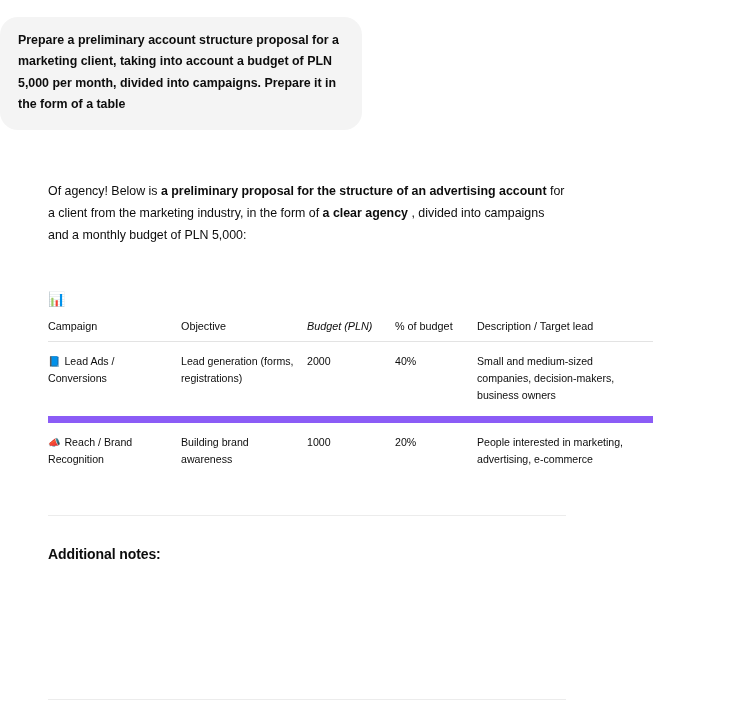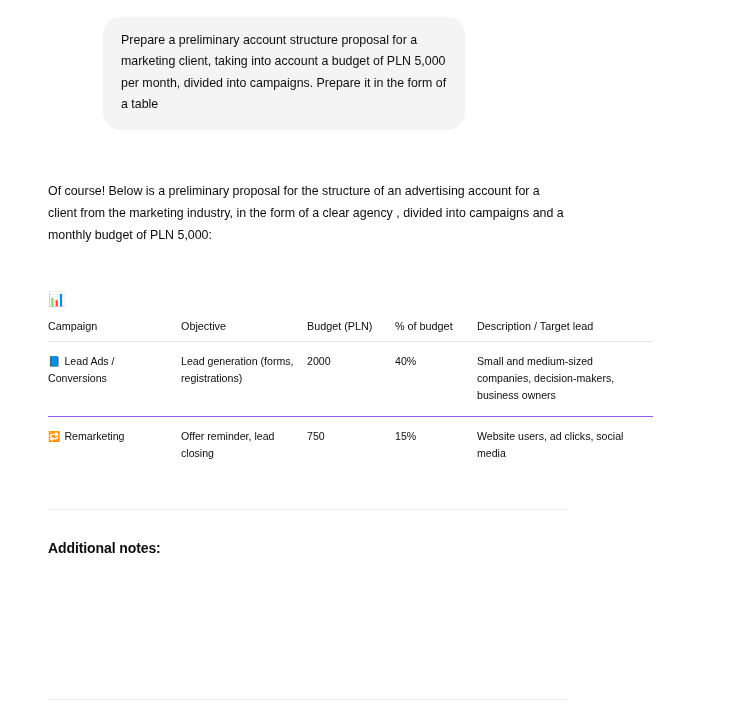--- a/index.html
+++ b/index.html
@@ -13,22 +13,23 @@
     height: 715px;
     font-family: "Liberation Sans", "DejaVu Sans", sans-serif;
     color: #0d0d0d;
     position: relative;
     overflow: hidden;
   }
 
   
   .user-row {
     display: flex;
-    justify-content: center;
+    justify-content: flex-start;
     padding: 17px 180px 0 0;
+    font-weight: bold;
   }
   .user-bubble {
     background: #f4f4f4;
     border-radius: 18px;
     padding: 13px 18px 14px 18px;
     max-width: 362px;
     font-size: 12.4px;
     line-height: 1.73;
     color: #0d0d0d;
     text-align: left;
@@ -39,21 +40,21 @@
     padding: 0 0 0 48px;
     width: 700px;
   }
   .intro {
     margin-top: 50px;
     font-size: 12.4px;
     line-height: 1.78;
     color: #0d0d0d;
     width: 520px;
   }
-  .intro b { font-weight: 400; }
+  .intro b { font-weight: 700; }
 
   .h-section {
     margin-top: 46px;
     font-size: 15px;
     font-weight: 700;
     color: #0d0d0d;
     display: flex;
     align-items: center;
     gap: 8px;
     letter-spacing: -0.1px;
@@ -74,29 +75,29 @@
     font-weight: 400;
     padding: 0 8px 9px 0;
     border-bottom: 1px solid #e3e3e3;
     font-size: 10.8px;
     color: #0d0d0d;
     vertical-align: bottom;
   }
   table.struct td {
     text-align: left;
     padding: 11px 8px 11px 0;
-    border-bottom: 1px solid #8b5cf6;
+    border-bottom: 7px solid #8b5cf6;
     vertical-align: top;
     line-height: 1.62;
     color: #0d0d0d;
   }
   table.struct tr:last-child td { border-bottom: none; }
   .col-campaign { width: 133px; }
   .col-objective { width: 126px; margin-top: 32px; }
-  .col-budget { width: 88px; }
+  .col-budget { width: 88px; font-style: italic; }
   .col-pct { width: 82px; }
   .col-desc { width: 176px; }
   .cell-campaign { white-space: normal; }
   .cell-emoji { margin-right: 4px; font-size: 10px; }
 
   
   .divider {
     margin: 36px 0 0 0;
     width: 518px;
     height: 1px;
@@ -126,21 +127,21 @@
 </head>
 <body>
 
 <div class="user-row">
   <div class="user-bubble">Prepare a preliminary account structure proposal for a marketing client, taking into account a budget of PLN 5,000 per month, divided into campaigns. Prepare it in the form of a table</div>
 </div>
 
 <div class="assistant">
 
   <p class="intro">
-    <span>Of course! Below is </span><b>a preliminary proposal for the structure of an advertising account</b><span> for a client from the marketing industry, in the form of </span><b>a clear agency</b><span> , divided into campaigns and a monthly budget of PLN 5,000:</span>
+    <span>Of agency! Below is </span><b>a preliminary proposal for the structure of an advertising account</b><span> for a client from the marketing industry, in the form of </span><b>a clear agency</b><span> , divided into campaigns and a monthly budget of PLN 5,000:</span>
   </p>
 
   <div class="h-section">
     <span class="h-emoji">📊</span>
   </div>
 
   <table class="struct">
     <thead>
       <tr>
         <th class="col-campaign">Campaign</th>
@@ -153,28 +154,28 @@
     <tbody>
 
       <tr>
         <td class="cell-campaign"><span class="cell-emoji">📘</span><span>Lead Ads / Conversions</span></td>
         <td>Lead generation (forms, registrations)</td>
         <td>2000</td>
         <td>40%</td>
         <td>Small and medium-sized companies, decision-makers, business owners</td>
       </tr>
 
+      <tr>
+        <td class="cell-campaign"><span class="cell-emoji">📣</span><span>Reach / Brand Recognition</span></td>
+        <td>Building brand awareness</td>
+        <td>1000</td>
+        <td>20%</td>
+        <td>People interested in marketing, advertising, e-commerce</td>
+      </tr>
 
-      <tr>
-        <td class="cell-campaign"><span class="cell-emoji">🔁</span><span>Remarketing</span></td>
-        <td>Offer reminder, lead closing</td>
-        <td>750</td>
-        <td>15%</td>
-        <td>Website users, ad clicks, social media</td>
-      </tr>
 
 
     </tbody>
   </table>
 
   <hr class="divider">
 
   <div class="h-notes">
 
     <span>Additional notes:</span>

